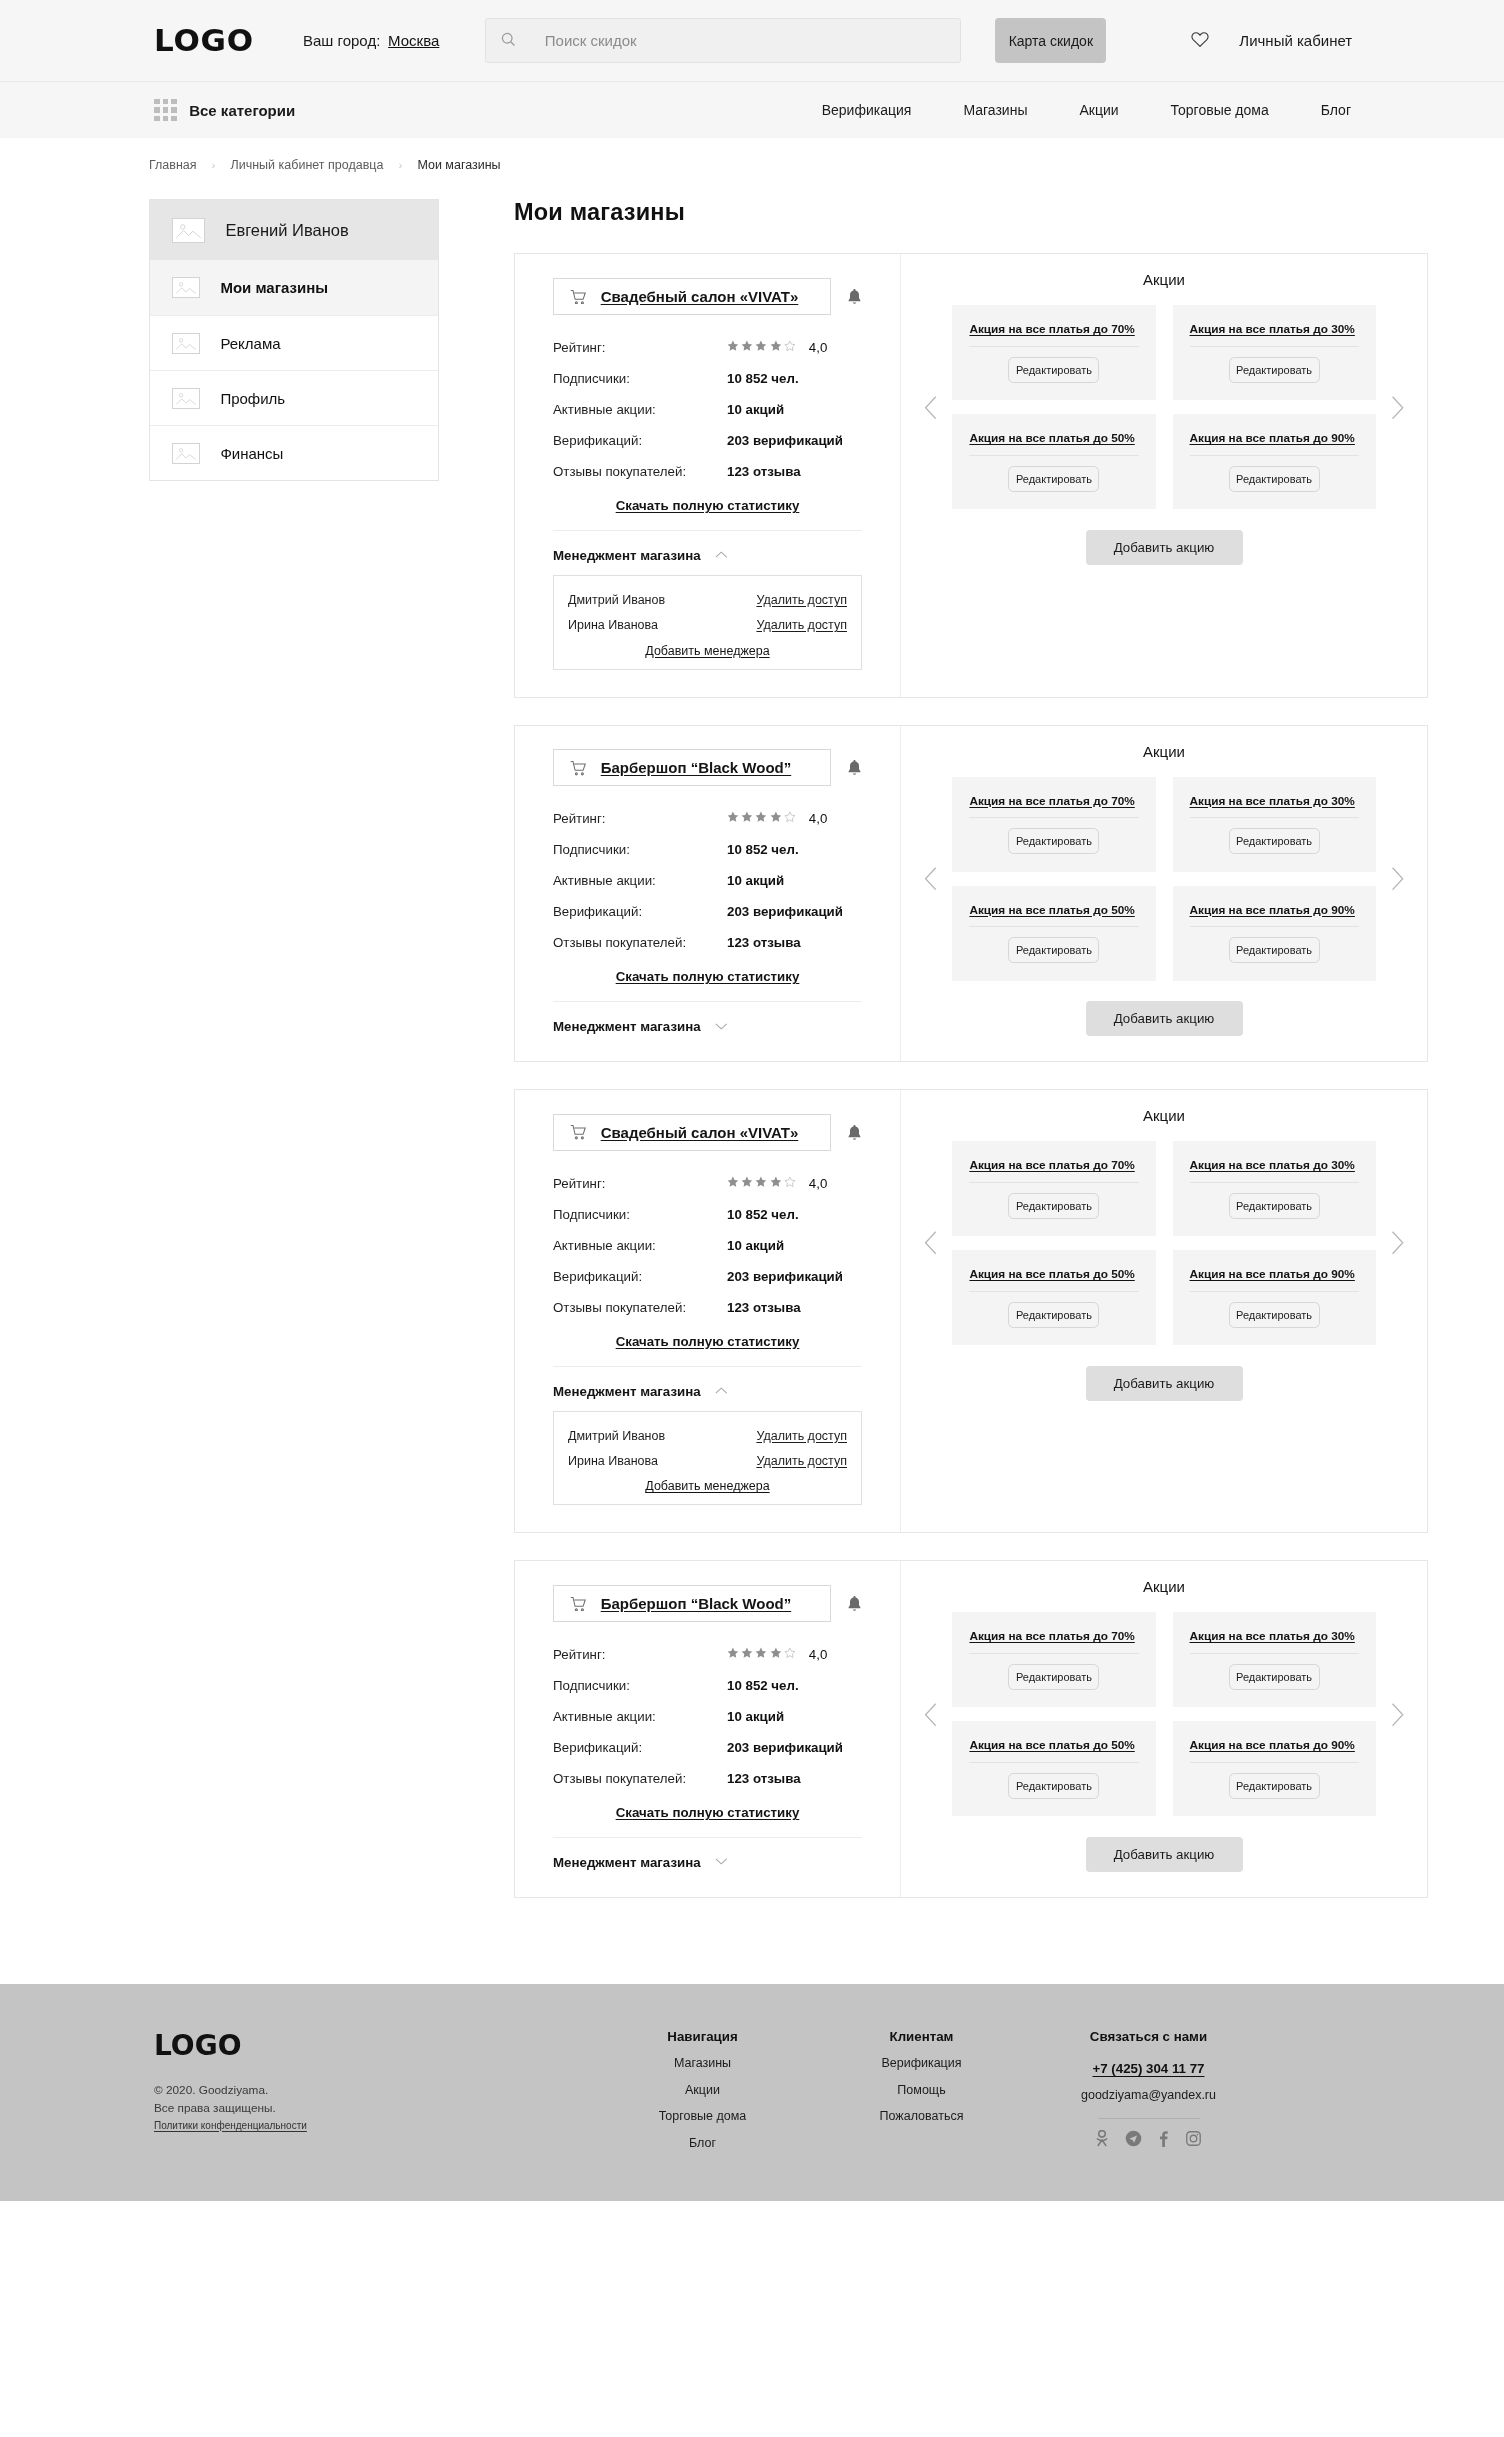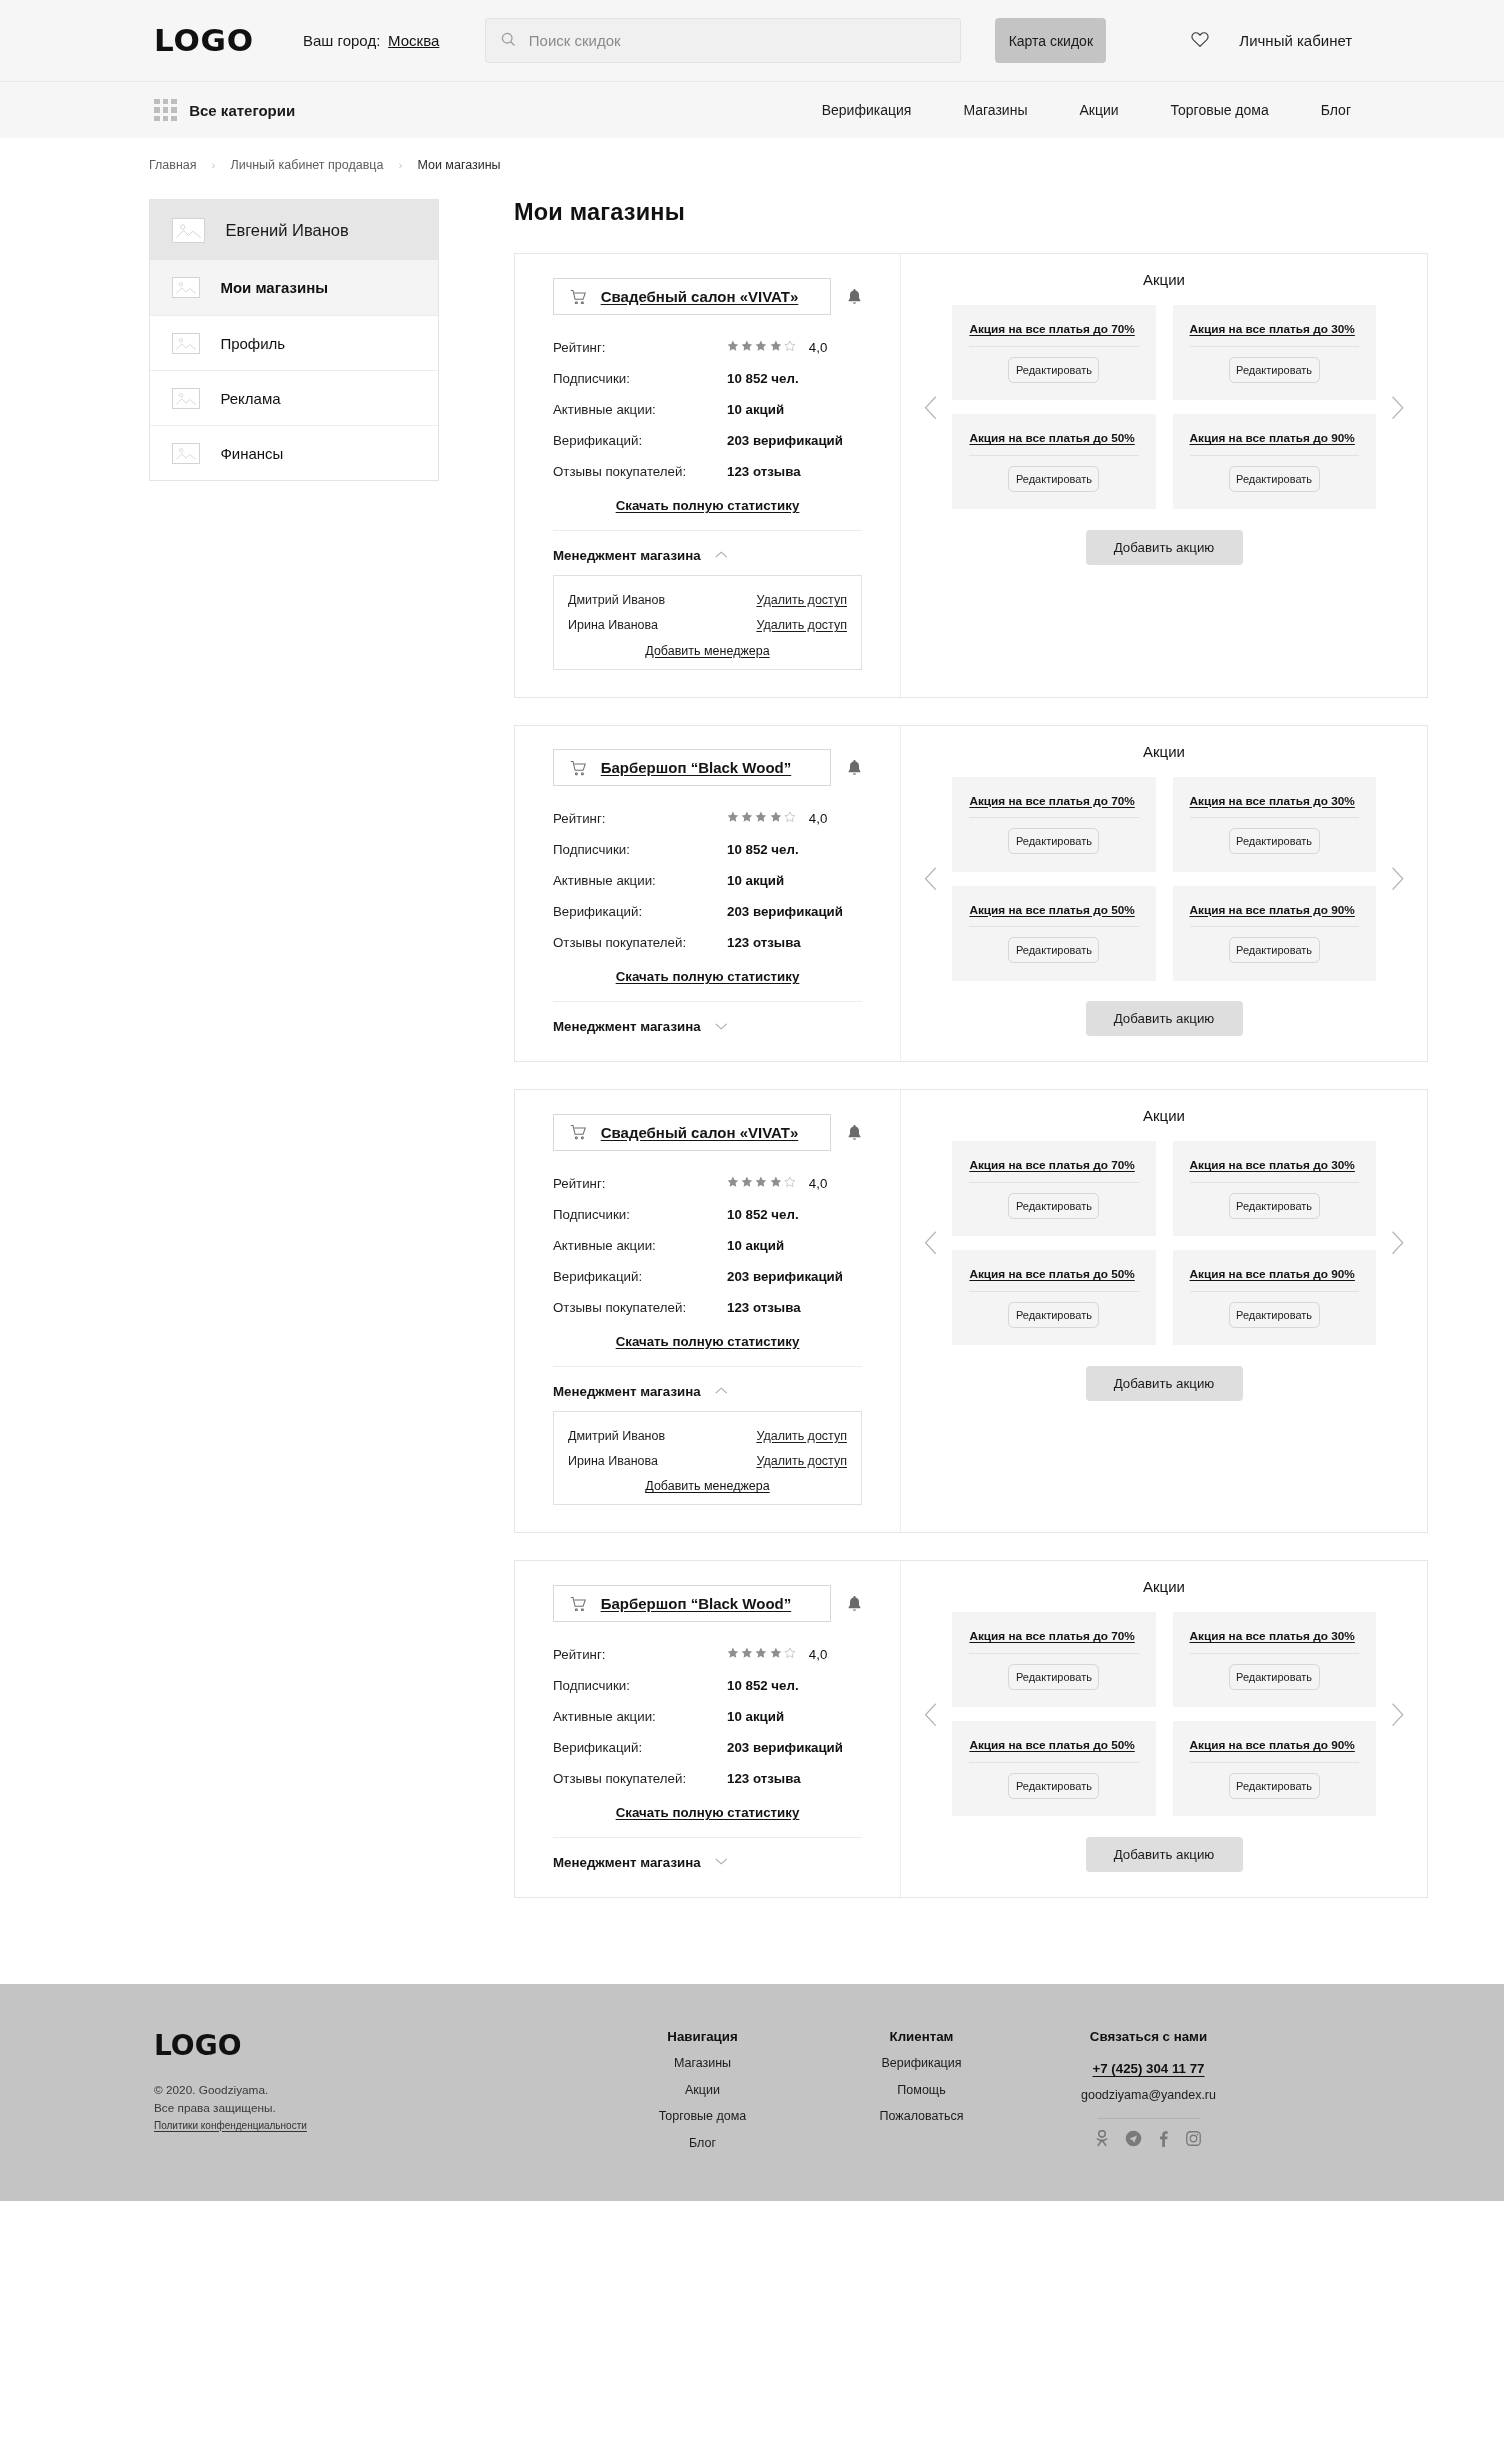--- a/index.html
+++ b/index.html
@@ -43,21 +43,21 @@
   .search-box {
     margin-left: 46px;
     width: 476px;
     height: 45px;
     background: #f0f0f0;
     border: 0.8px solid #e2e2e2;
     border-radius: 3.1px;
     display: flex;
     align-items: center;
     padding: 0 14px;
-    gap: 12px;
+    gap: 28px;
   }
   .search-input {
     border: 0; outline: 0; background: transparent;
     font-family: "Liberation Sans", sans-serif;
     font-size: 15px; color: #6a6a6a; width: 100%;
   }
   .search-input::placeholder { color: #8b8b8b; }
   .map-btn {
     margin-left: 34px;
     background: #c4c4c4;
@@ -331,31 +331,31 @@
       <span>Мои магазины</span>
     </div>
 
     <div class="sb-item">
       <span class="ph-icon sm">
         <svg viewBox="0 0 36 27" fill="none" stroke="#cfcfcf" stroke-width="1.1">
           <circle cx="11" cy="9" r="2.4"></circle>
             <path d="M4 22l8-8 6 6 5-5 9 7"></path>
         </svg>
       </span>
-      <span>Профиль</span>
+      <span>Реклама</span>
     </div>
 
     <div class="sb-item">
       <span class="ph-icon sm">
         <svg viewBox="0 0 36 27" fill="none" stroke="#cfcfcf" stroke-width="1.1">
           <circle cx="11" cy="9" r="2.4"></circle>
             <path d="M4 22l8-8 6 6 5-5 9 7"></path>
         </svg>
       </span>
-      <span>Реклама</span>
+      <span>Профиль</span>
     </div>
 
     <div class="sb-item">
       <span class="ph-icon sm">
         <svg viewBox="0 0 36 27" fill="none" stroke="#cfcfcf" stroke-width="1.1">
           <circle cx="11" cy="9" r="2.4"></circle>
             <path d="M4 22l8-8 6 6 5-5 9 7"></path>
         </svg>
       </span>
       <span>Финансы</span>

